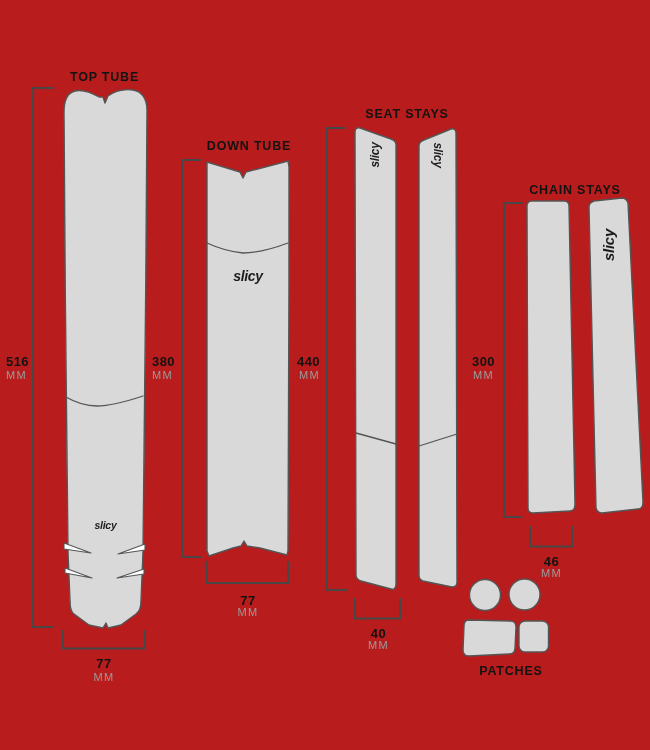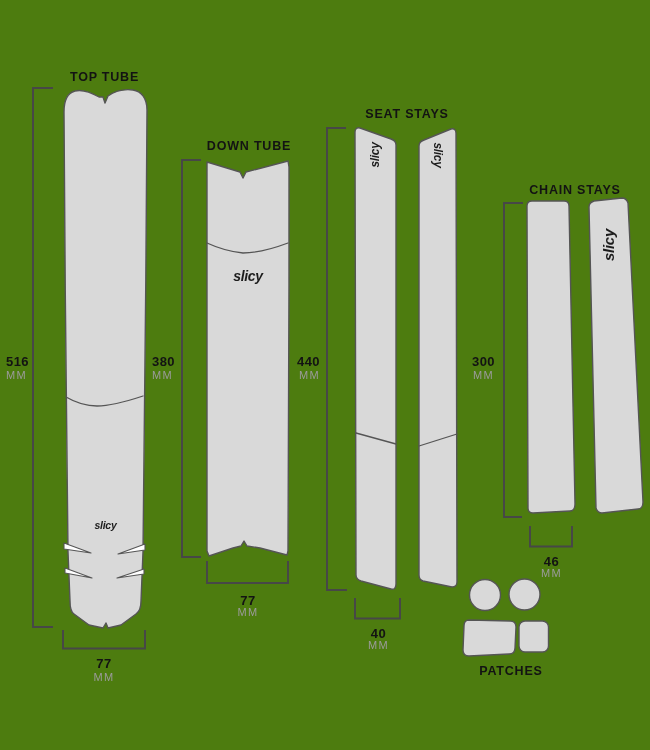--- a/index.html
+++ b/index.html
@@ -1,17 +1,17 @@
 <!DOCTYPE html>
 <html><head>
 <meta charset="utf-8">
 <style>
   html,body { margin:0; padding:0; background:#ffffff; }
   .stage {
-    position:relative; width:650px; height:750px; background:#4d7c0f;
+    position:relative; width:650px; height:750px; background:#b91c1c;
     font-family:"Liberation Sans", sans-serif; overflow:hidden;
   }
   svg { display:block; }
   .piece  { fill:#d9d9d9; stroke:#555555; stroke-width:1.4; stroke-linejoin:round; }
   .cut    { fill:none; stroke:#555555; stroke-width:1.3; stroke-linecap:round; }
   .slit   { fill:#ffffff; stroke:#555555; stroke-width:1.1; stroke-linejoin:round; }
   .bracket{ fill:none; stroke:#474747; stroke-width:2; stroke-linejoin:miter; }
   .heading{ font-family:"Liberation Sans",sans-serif; font-weight:bold; font-size:12.5px;
             letter-spacing:0.8px; fill:#131313; text-anchor:middle; }
   .num    { font-family:"Liberation Sans",sans-serif; font-weight:bold; font-size:13px;

